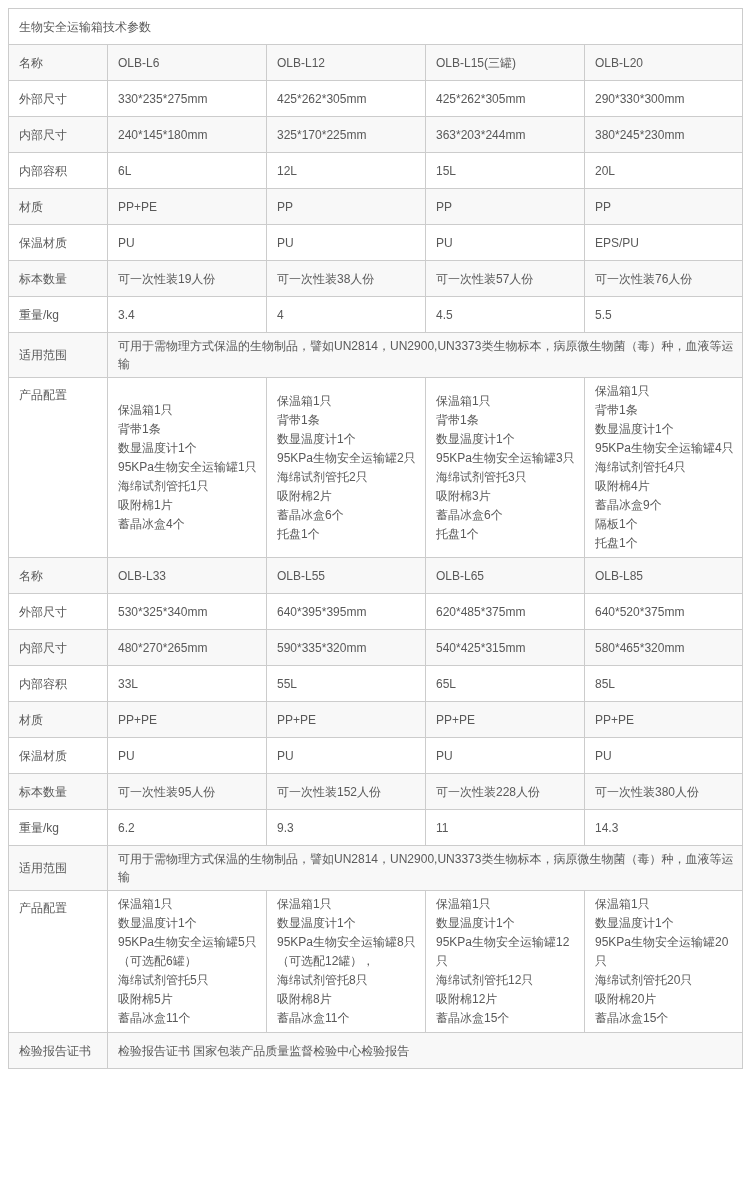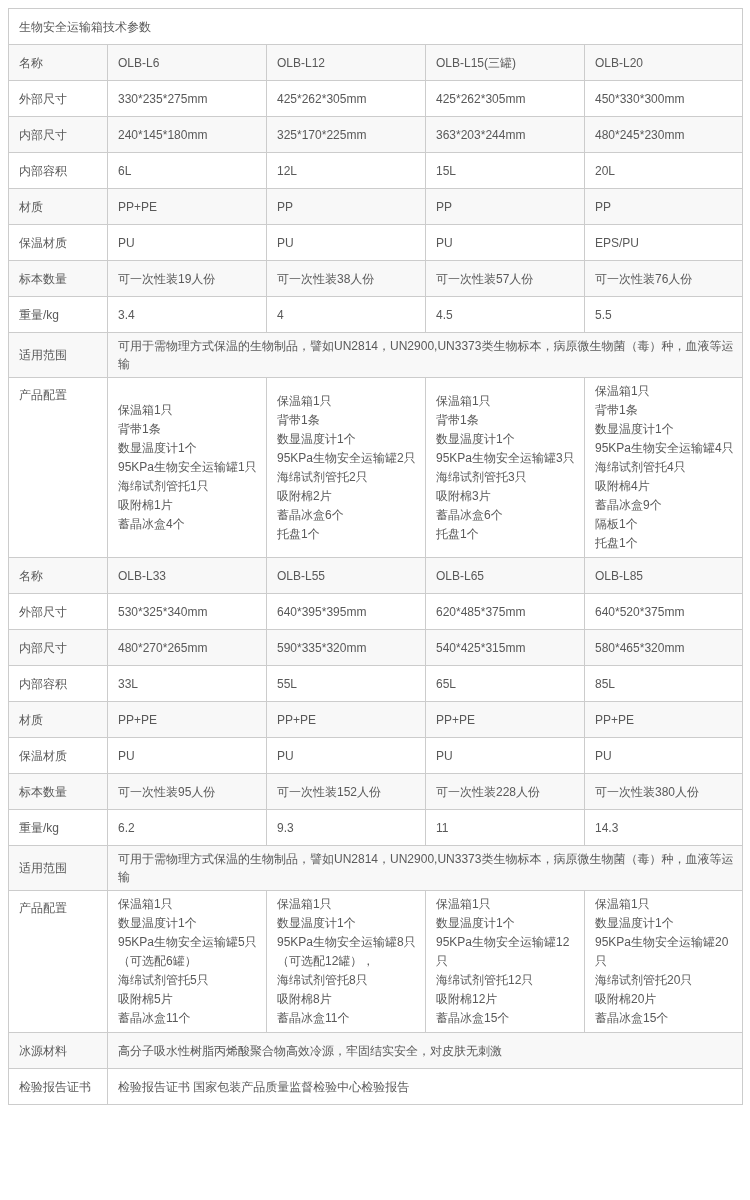--- a/index.html
+++ b/index.html
@@ -38,28 +38,28 @@
           <td>OLB-L6</td>
           <td>OLB-L12</td>
           <td>OLB-L15(三罐)</td>
           <td>OLB-L20</td>
         </tr>
         <tr>
           <td class="label-cell">外部尺寸</td>
           <td>330*235*275mm</td>
           <td>425*262*305mm</td>
           <td>425*262*305mm</td>
-          <td>450*330*300mm</td>
+          <td>290*330*300mm</td>
         </tr>
         <tr>
           <td class="label-cell">内部尺寸</td>
           <td>240*145*180mm</td>
           <td>325*170*225mm</td>
           <td>363*203*244mm</td>
-          <td>480*245*230mm</td>
+          <td>380*245*230mm</td>
         </tr>
         <tr>
           <td class="label-cell">内部容积</td>
           <td>6L</td>
           <td>12L</td>
           <td>15L</td>
           <td>20L</td>
         </tr>
         <tr>
           <td class="label-cell">材质</td>
@@ -225,22 +225,18 @@
           <td class="config-cell">
             <div class="cfg-line">保温箱1只</div>
             <div class="cfg-line">数显温度计1个</div>
             <div class="cfg-line">95KPa生物安全运输罐20只</div>
             <div class="cfg-line">海绵试剂管托20只</div>
             <div class="cfg-line">吸附棉20片</div>
             <div class="cfg-line">蓄晶冰盒15个</div>
           </td>
         </tr>
         <tr>
-          <td class="label-cell">冰源材料</td>
-          <td colspan="4">高分子吸水性树脂丙烯酸聚合物高效冷源，牢固结实安全，对皮肤无刺激</td>
-        </tr>
-        <tr>
           <td class="label-cell">检验报告证书</td>
           <td colspan="4">检验报告证书 国家包装产品质量监督检验中心检验报告</td>
         </tr>
       </tbody>
   </table>
 </div>
 
 </body></html>

